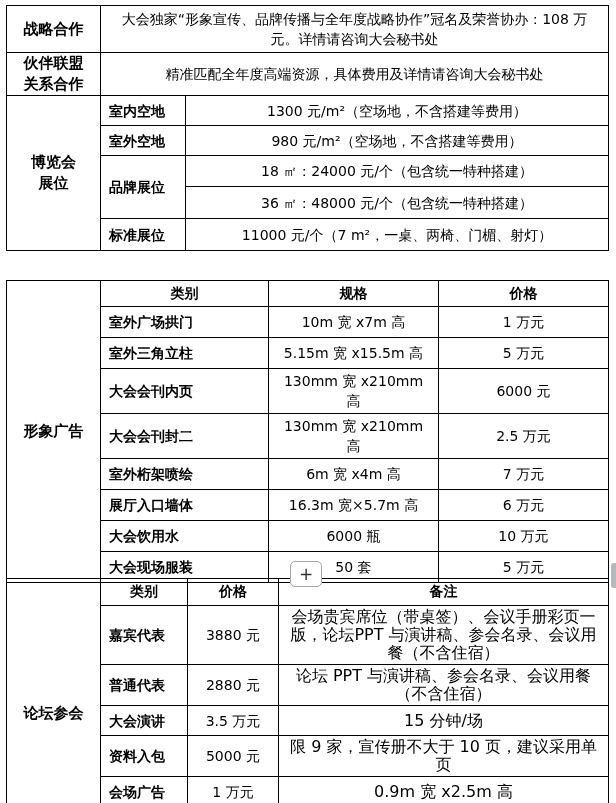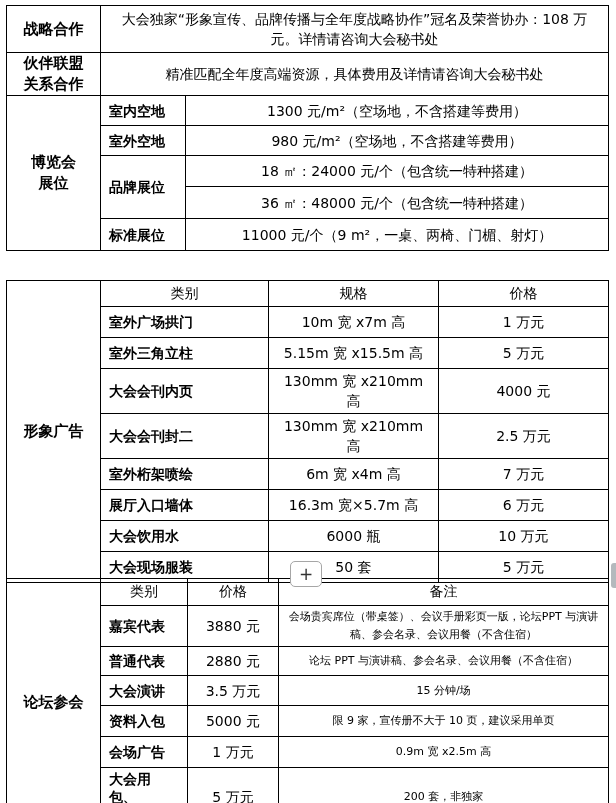--- a/index.html
+++ b/index.html
@@ -10,29 +10,29 @@
   table.doc{
     position:absolute;left:6px;width:602px;border-collapse:collapse;table-layout:fixed;
   }
   table.doc td,table.doc th{
     border:1px solid #000;vertical-align:middle;overflow:hidden;
   }
   .rail{
     text-align:center;font-weight:bold;font-size:15px;line-height:21px;
     white-space:pre-line;padding:0 2px;
   }
-  th.hdr{font-size:14px;font-weight:normal;text-align:center;padding:0 2px;}
+  th.hdr{font-size:14px;font-weight:bold;text-align:center;padding:0 2px;}
   td.type{
-    font-weight:bold;font-size:14px;text-align:left;padding:2px 11px 2px 8px;
+    font-weight:bold;font-size:14px;text-align:left;padding:2px 2px 2px 8px;
     line-height:18px;white-space:pre-line;
   }
   td.desc{
     font-size:14px;text-align:center;padding:2px 8px 2px 8px;line-height:20px;
   }
-  td.note{line-height:18px;font-size:11px;}
+  td.note{line-height:18px;font-size:16px;}
   .insert-btn{
     position:absolute;left:290px;top:561px;width:32px;height:26px;
     background:#fff;border:1px solid #a6a6a6;border-radius:5px;
     display:flex;align-items:center;justify-content:center;
     font-size:17px;color:#333;padding:0;cursor:pointer;z-index:3;
     font-family:"DejaVu Sans",sans-serif;
   }
   .scroll-thumb{
     position:absolute;right:0;top:563px;width:5px;height:25px;
     background:#b4b9bd;border-radius:3px 0 0 3px;z-index:3;
@@ -75,21 +75,21 @@
     </tr>
     <tr class="h31">
       <td class="type" rowspan="2">品牌展位</td>
       <td class="desc">18 ㎡：24000 元/个（包含统一特种搭建）</td>
     </tr>
     <tr class="h32">
       <td class="desc">36 ㎡：48000 元/个（包含统一特种搭建）</td>
     </tr>
     <tr class="h32">
       <td class="type">标准展位</td>
-      <td class="desc">11000 元/个（9 m²，一桌、两椅、门楣、射灯）</td>
+      <td class="desc">11000 元/个（7 m²，一桌、两椅、门楣、射灯）</td>
     </tr>
   </tbody>
     </table>
 
   <table class="doc" style="top:280px">
     <colgroup>
         <col style="width:94px">
         <col style="width:168px">
         <col style="width:170px">
         <col style="width:170px">
@@ -107,21 +107,21 @@
       <td class="desc">1 万元</td>
     </tr>
     <tr class="h31">
       <td class="type">室外三角立柱</td>
       <td class="desc">5.15m 宽 x15.5m 高</td>
       <td class="desc">5 万元</td>
     </tr>
     <tr class="h31">
       <td class="type">大会会刊内页</td>
       <td class="desc">130mm 宽 x210mm 高</td>
-      <td class="desc">4000 元</td>
+      <td class="desc">6000 元</td>
     </tr>
     <tr class="h29">
       <td class="type">大会会刊封二</td>
       <td class="desc">130mm 宽 x210mm 高</td>
       <td class="desc">2.5 万元</td>
     </tr>
     <tr class="h31">
       <td class="type">室外桁架喷绘</td>
       <td class="desc">6m 宽 x4m 高</td>
       <td class="desc">7 万元</td>

